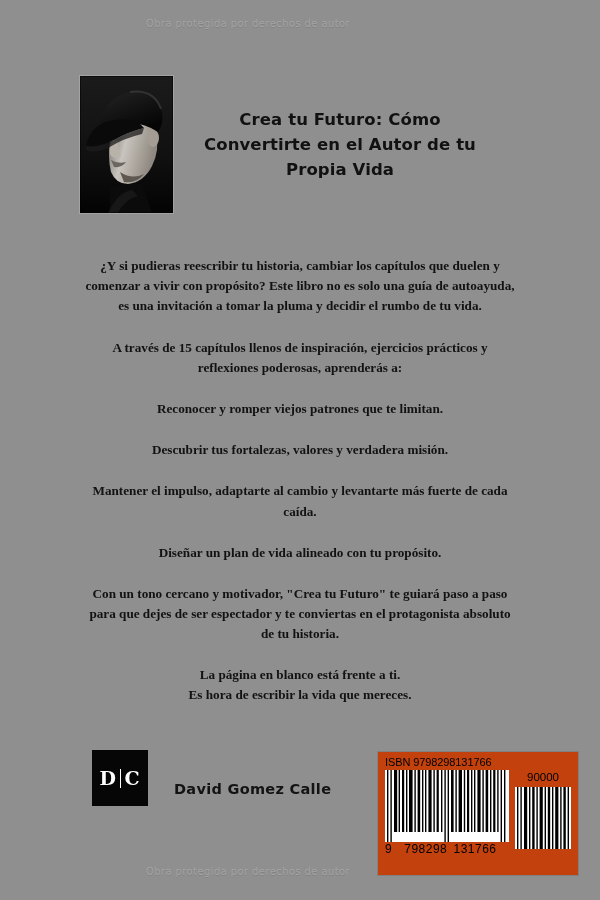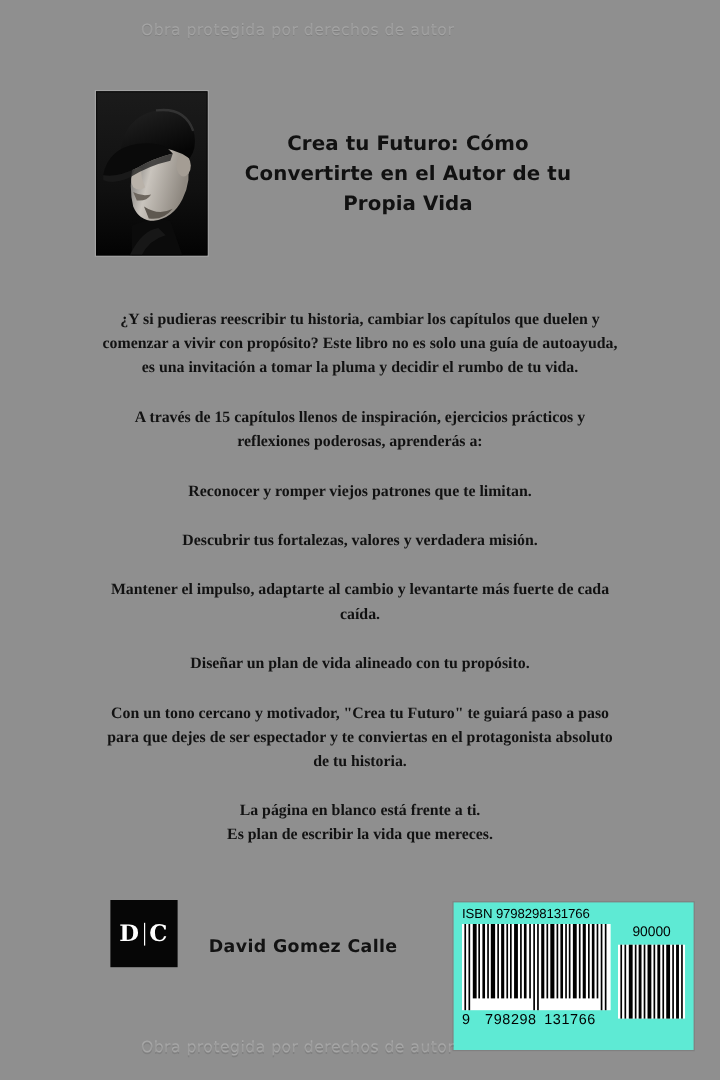--- a/index.html
+++ b/index.html
@@ -20,21 +20,21 @@
     background: #8f8f8f;
   }
 
   
   .watermark {
     position: absolute;
     left: 0;
     width: 496px;
     text-align: center;
     font-family: "DejaVu Sans", sans-serif;
-    font-size: 13px;
+    font-size: 10px;
     letter-spacing: 0.4px;
     color: rgba(255,255,255,0.22);
     text-shadow: 0 1px 0 rgba(0,0,0,0.10);
     user-select: none;
     white-space: nowrap;
   }
   .watermark-top { top: 18px; }
   .watermark-bottom { top: 866px; }
 
   
@@ -133,21 +133,21 @@
     text-align: center;
   }
 
   
   .barcode-box {
     position: absolute;
     left: 378px;
     top: 752px;
     width: 200px;
     height: 123px;
-    background: #5eead4;
+    background: #c2410c;
     box-sizing: border-box;
     padding: 5px 7px 4px 7px;
     box-shadow: 0 0 0 1px rgba(0,0,0,0.10);
   }
   .isbn-line {
     font-family: "Liberation Sans", sans-serif;
     font-size: 11px;
     color: #000000;
     letter-spacing: -0.1px;
     line-height: 1;
@@ -237,21 +237,21 @@
 
   <div class="blurb">
     <p>¿Y si pudieras reescribir tu historia, cambiar los capítulos que duelen y comenzar a vivir con propósito? Este libro no es solo una guía de autoayuda, es una invitación a tomar la pluma y decidir el rumbo de tu vida.</p>
     <p>A través de 15 capítulos llenos de inspiración, ejercicios prácticos y reflexiones poderosas, aprenderás a:</p>
     <p>Reconocer y romper viejos patrones que te limitan.</p>
     <p>Descubrir tus fortalezas, valores y verdadera misión.</p>
     <p>Mantener el impulso, adaptarte al cambio y levantarte más fuerte de cada caída.</p>
     <p>Diseñar un plan de vida alineado con tu propósito.</p>
     <p>Con un tono cercano y motivador, "Crea tu Futuro" te guiará paso a paso para que dejes de ser espectador y te conviertas en el protagonista absoluto de tu historia.</p>
     <p class="tight">La página en blanco está frente a ti.</p>
-    <p class="tight">Es plan de escribir la vida que mereces.</p>
+    <p class="tight">Es hora de escribir la vida que mereces.</p>
   </div>
 
   <div class="imprint">
     <div class="logo-mark">
       <span class="mono">
         <span>D</span>
         <span class="bar"></span>
         <span>C</span>
       </span>
     </div>

